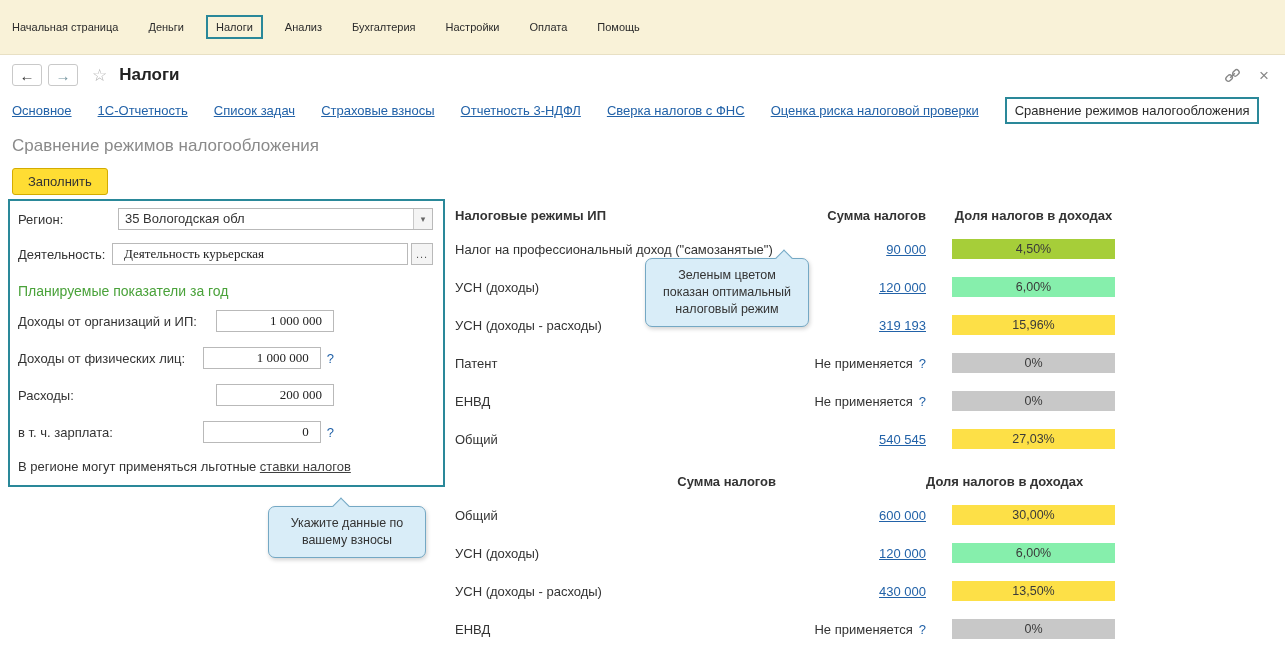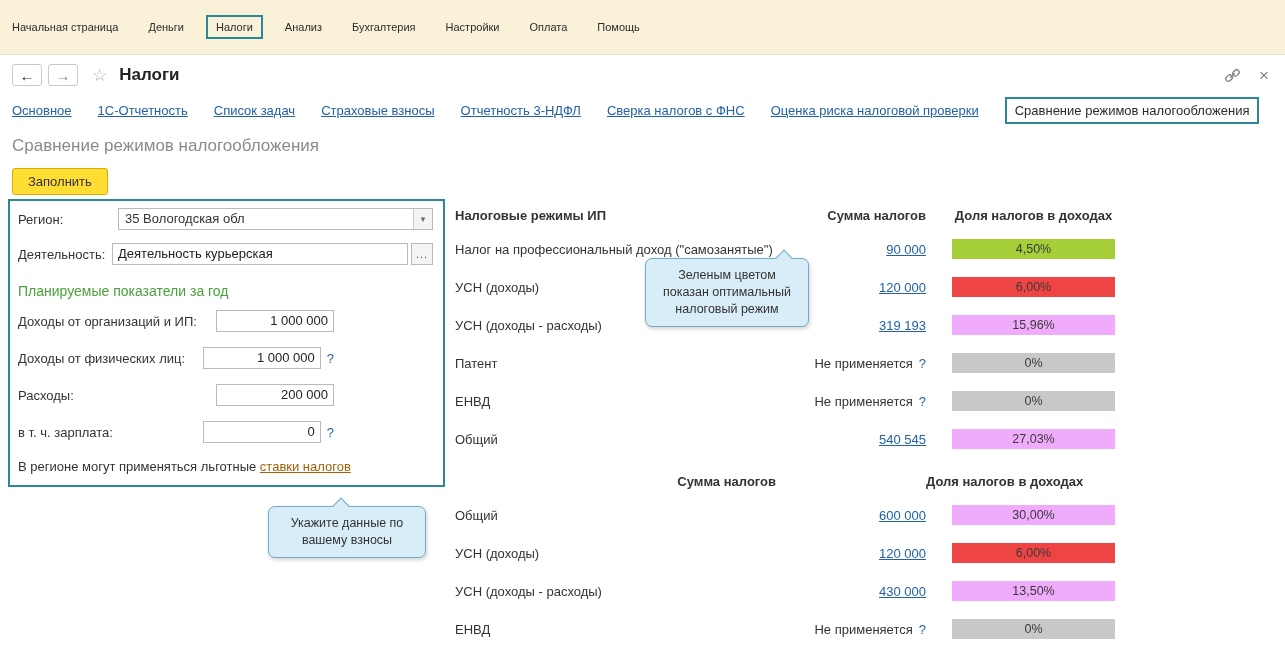--- a/index.html
+++ b/index.html
@@ -28,50 +28,50 @@
   .tab-link.active { color:#2b2b2b; text-decoration:none; border:2px solid #2a8899; padding:4px 8px; margin:-4px 0; }
 
   .page-title { color:#8a8a8a; font-size:17px; padding:6px 12px 12px; }
 
   .fill-btn { margin-left:12px; background:#ffdd33; border:1px solid #d4ac00; border-radius:3px; padding:5px 15px; font-size:13px; color:#333; cursor:pointer; font-family:"Liberation Sans", sans-serif; }
 
   
   .form-panel { position:absolute; left:8px; top:199px; width:437px; height:288px; border:2px solid #2a8899; background:#fff; }
   .fp-row { position:absolute; left:8px; right:10px; height:24px; display:flex; align-items:center; }
   .fp-label { white-space:nowrap; }
-  .tfield { border:1px solid #b9b9b9; background:#fff; height:22px; line-height:20px; padding:0 5px; font-size:13px; color:#222; }
+  .tfield { border:1px solid #b9b9b9; background:#fff; height:22px; line-height:20px; padding:0 11px; font-size:13px; color:#222;font-family:Liberation Serif, serif; }
   .combo { flex:1; display:flex; margin-left:6px; border:1px solid #b9b9b9; height:22px; }
   .combo .val { flex:1; line-height:20px; padding:0 6px; }
   .combo .dd { width:19px; border-left:1px solid #c9c9c9; background:#f4f4f4; display:flex; align-items:center; justify-content:center; font-size:9px; color:#666; cursor:pointer; }
   .more-btn { width:22px; height:22px; margin-left:3px; border:1px solid #b9b9b9; background:#f4f4f4; font-size:11px; color:#555; display:flex; align-items:center; justify-content:center; cursor:pointer; letter-spacing:1px; }
   .sec-title { position:absolute; left:8px; color:#4aa23a; font-size:14px; }
   .num-field { width:118px; text-align:right; margin-left:auto; }
   .fp-field { position:absolute; left:8px; width:316px; height:24px; display:flex; align-items:center; }
   .help-q { color:#2262a8; margin-left:6px; cursor:pointer; }
   .fp-footer { position:absolute; left:8px; }
-  .inline-link { color:#a16207; text-decoration:underline; cursor:pointer; }
+  .inline-link { color:#404040; text-decoration:underline; cursor:pointer; }
 
   
   .callout { position:absolute; background:#d9edf8; border:1px solid #74a8c4; border-radius:7px; padding:8px 10px; font-size:12.5px; color:#333; text-align:center; box-shadow:1px 2px 4px rgba(0,0,0,0.18); line-height:1.35; }
   .callout .ptr { position:absolute; width:12px; height:12px; background:#d9edf8; border-left:1px solid #74a8c4; border-top:1px solid #74a8c4; transform:rotate(45deg); top:-7px; }
 
   
   .results { position:absolute; left:455px; top:200px; width:660px; }
   .r-row { display:grid; grid-template-columns:1fr 150px 26px 163px; align-items:center; height:38px; }
   .r-head { height:30px; }
   .r-name { white-space:nowrap; overflow:visible; }
   .r-head .r-name { font-weight:bold; }
   .r-amt { text-align:right; white-space:nowrap; }
   .r-head .r-amt { font-weight:bold; }
   .r-share-head { font-weight:bold; text-align:center; white-space:nowrap; }
   .amt-link { color:#2262a8; text-decoration:underline; cursor:pointer; }
   .bar { height:20px; display:flex; align-items:center; justify-content:center; font-size:12.5px; color:#3a3a3a; }
   .bar-green  { background:#a6ce39; }
-  .bar-yellow { background:#ef4444; }
-  .bar-red    { background:#f0abfc; }
+  .bar-yellow { background:#86efac; }
+  .bar-red    { background:#fde047; }
   .bar-gray   { background:#c8c8c8; }
   .sect2 { margin-top:8px; }
 </style>
 </head>
 <body>
 
 <div class="app">
 
   
   <header class="menubar">

